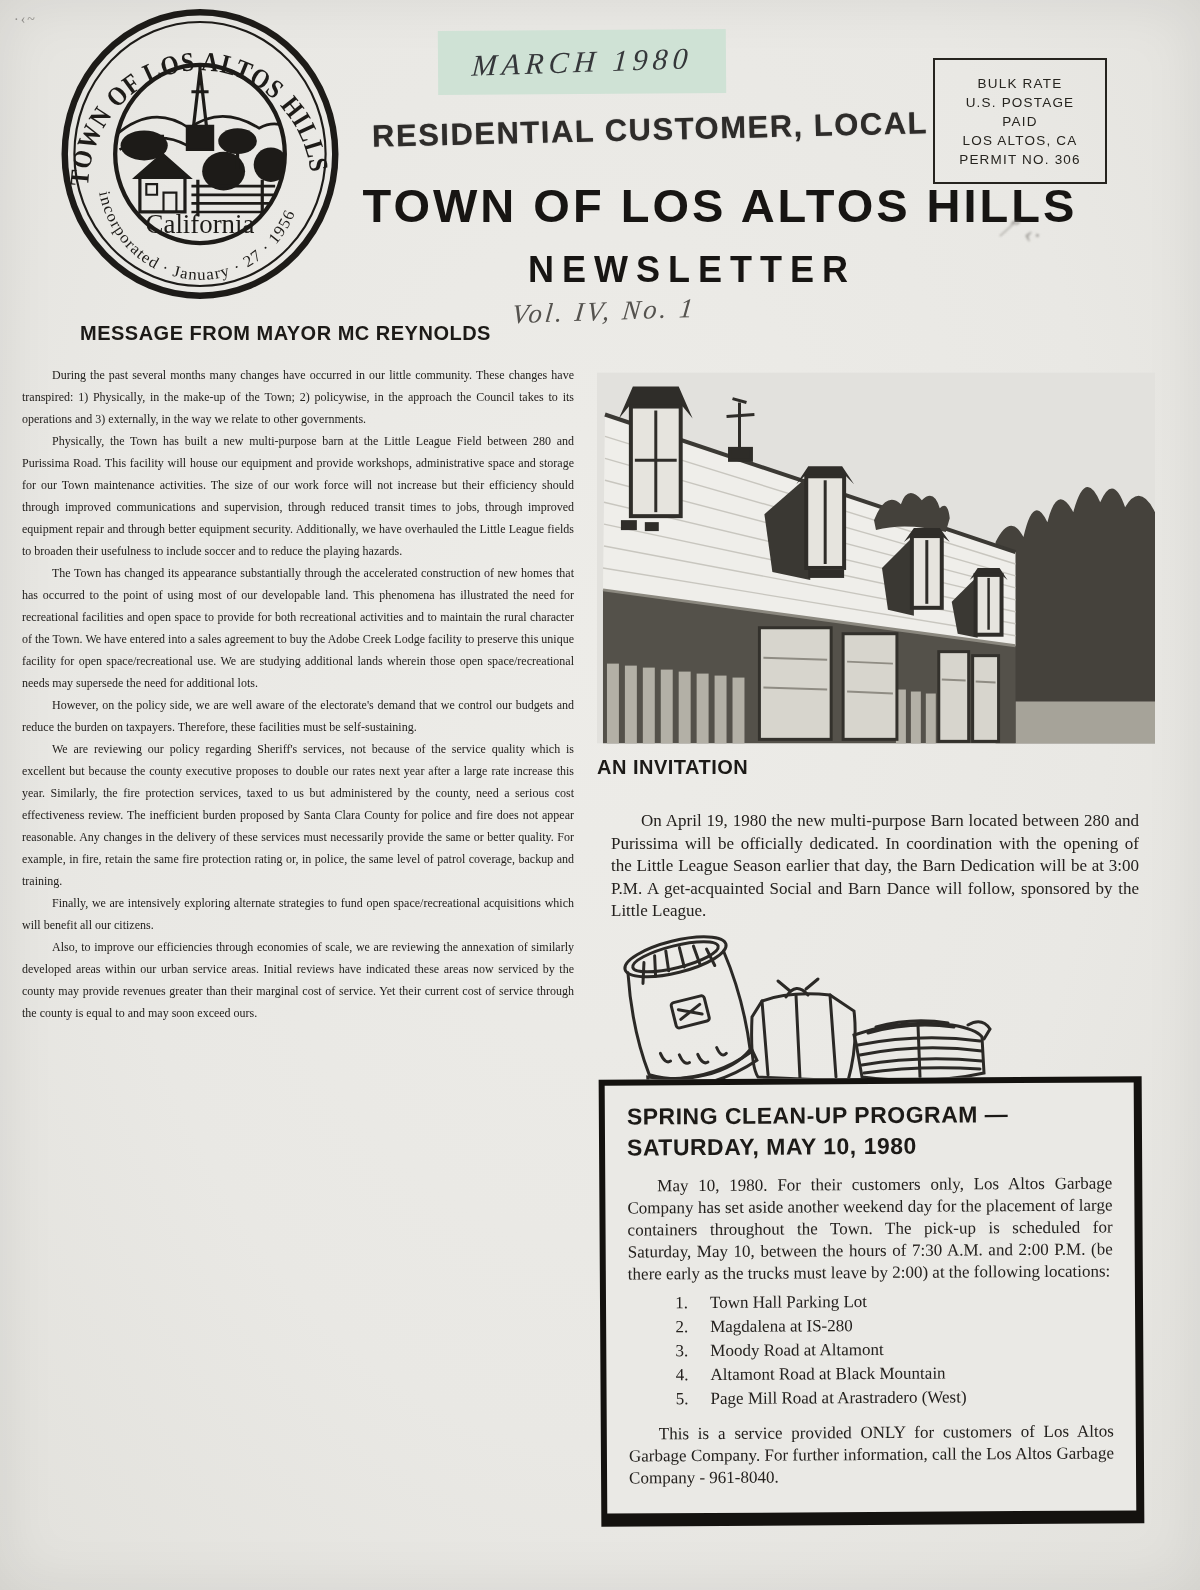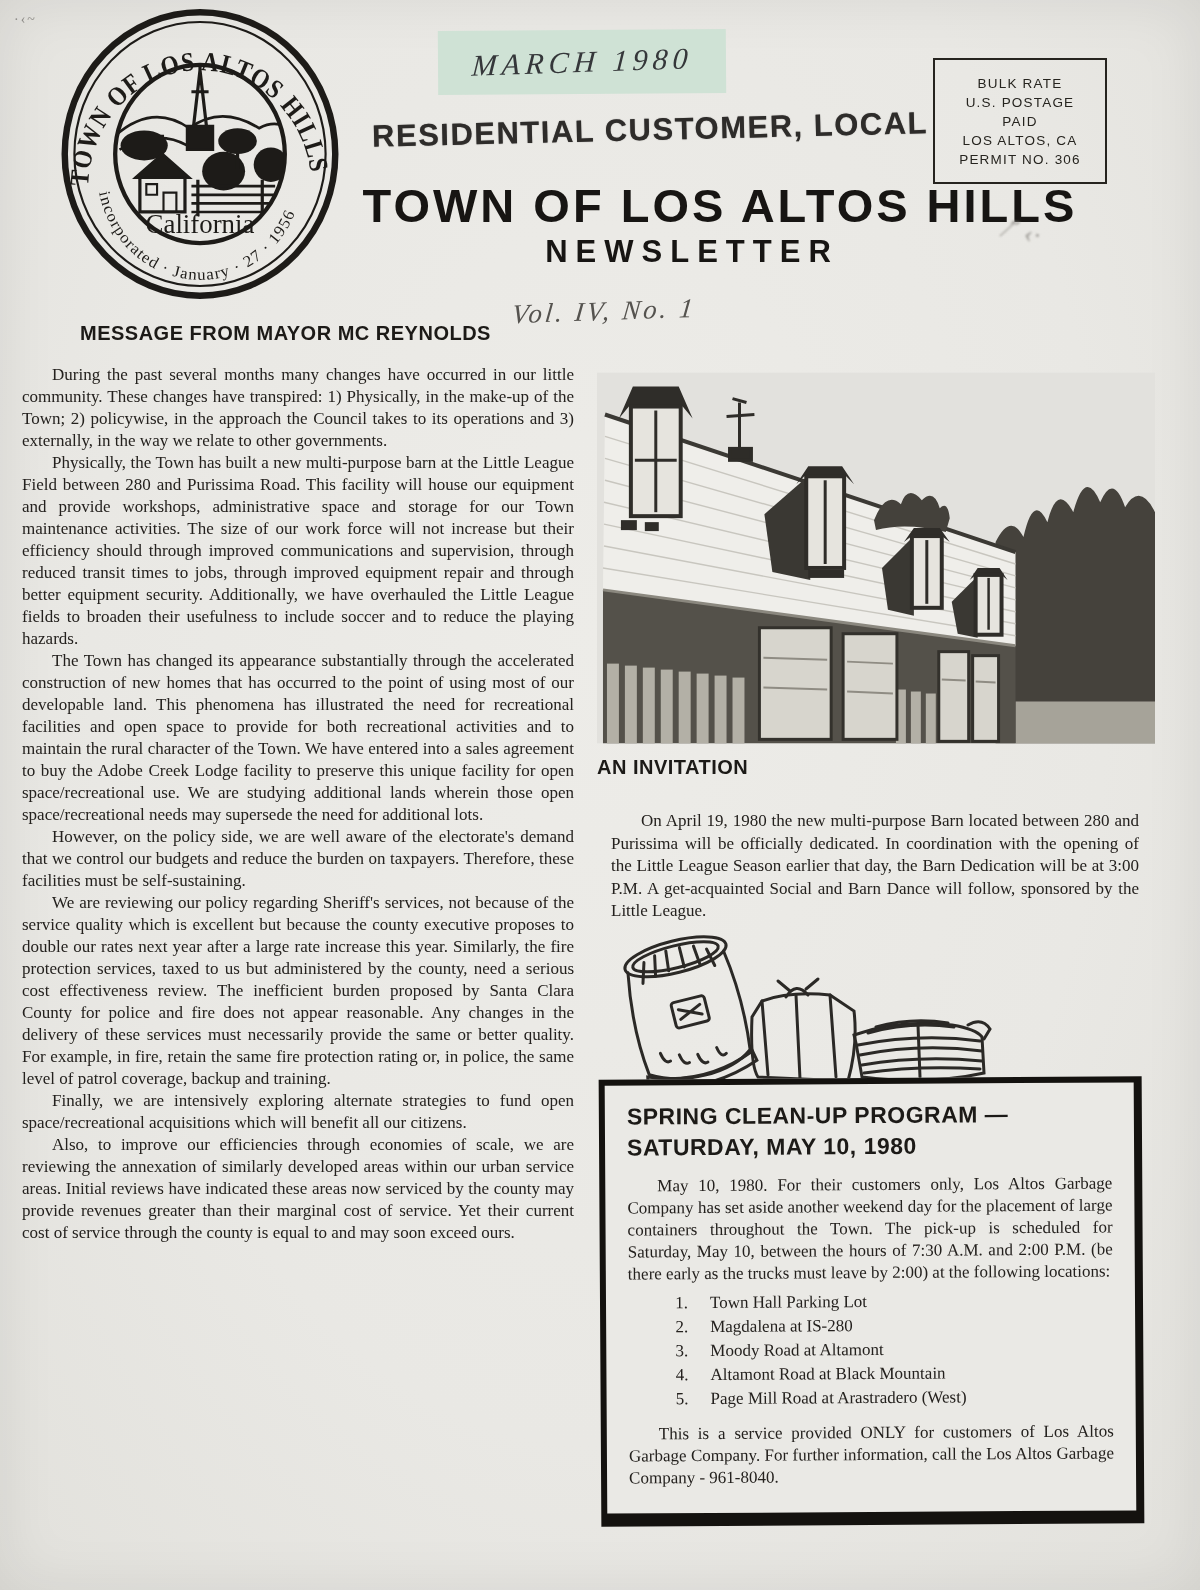--- a/index.html
+++ b/index.html
@@ -35,35 +35,35 @@
   .postage-box{
     position:absolute;left:933px;top:58px;width:170px;height:122px;
     border:2.5px solid #26241f;display:flex;flex-direction:column;
     align-items:center;justify-content:center;gap:4px;
     font-family:"Liberation Sans", sans-serif;font-size:13.5px;
     letter-spacing:1.2px;color:#26241f;text-align:right;
   }
   .masthead{position:absolute;left:340px;top:178px;width:760px;text-align:center;
     font-family:"Liberation Sans", sans-serif;font-weight:bold;color:#171513;}
   .masthead .line1{font-size:47px;letter-spacing:3px;white-space:nowrap;}
-  .masthead .line2{font-size:31px;letter-spacing:8px;margin-top:1px;transform:translateX(-28px);}
+  .masthead .line2{font-size:36px;letter-spacing:8px;margin-top:16px;transform:translateX(-28px);}
   .vol-note{
     position:absolute;left:512px;top:296px;font-size:27px;color:#55534f;
     transform:rotate(-2deg) skewX(-8deg);letter-spacing:3px;
   }
   .smudge{position:absolute;color:#9a9893;filter:blur(1px);font-size:26px;}
   
   .col-heading{
     font-family:"Liberation Sans", sans-serif;font-weight:bold;
     font-size:20px;letter-spacing:0.5px;color:#1c1a17;white-space:nowrap;
   }
   .mayor-heading{position:absolute;left:80px;top:322px;}
   .left-col{
     position:absolute;left:22px;top:364px;width:552px;
-    font-size:17px;line-height:22px;text-align:justify;
+    font-size:12px;line-height:22px;text-align:justify;
   }
   .left-col p{margin:0;text-indent:30px;}
   .left-col p.fade{color:#4a4741;text-shadow:0 0 0.6px #4a4741;}
   .barn-photo{position:absolute;left:597px;top:372px;width:558px;height:372px;}
   .invitation-heading{position:absolute;left:597px;top:756px;}
   .invitation-body{
     position:absolute;left:595px;top:794px;width:560px;
     font-size:17px;line-height:22.5px;text-align:justify;
   }
   .invitation-body p{margin:16px;text-indent:30px;}

